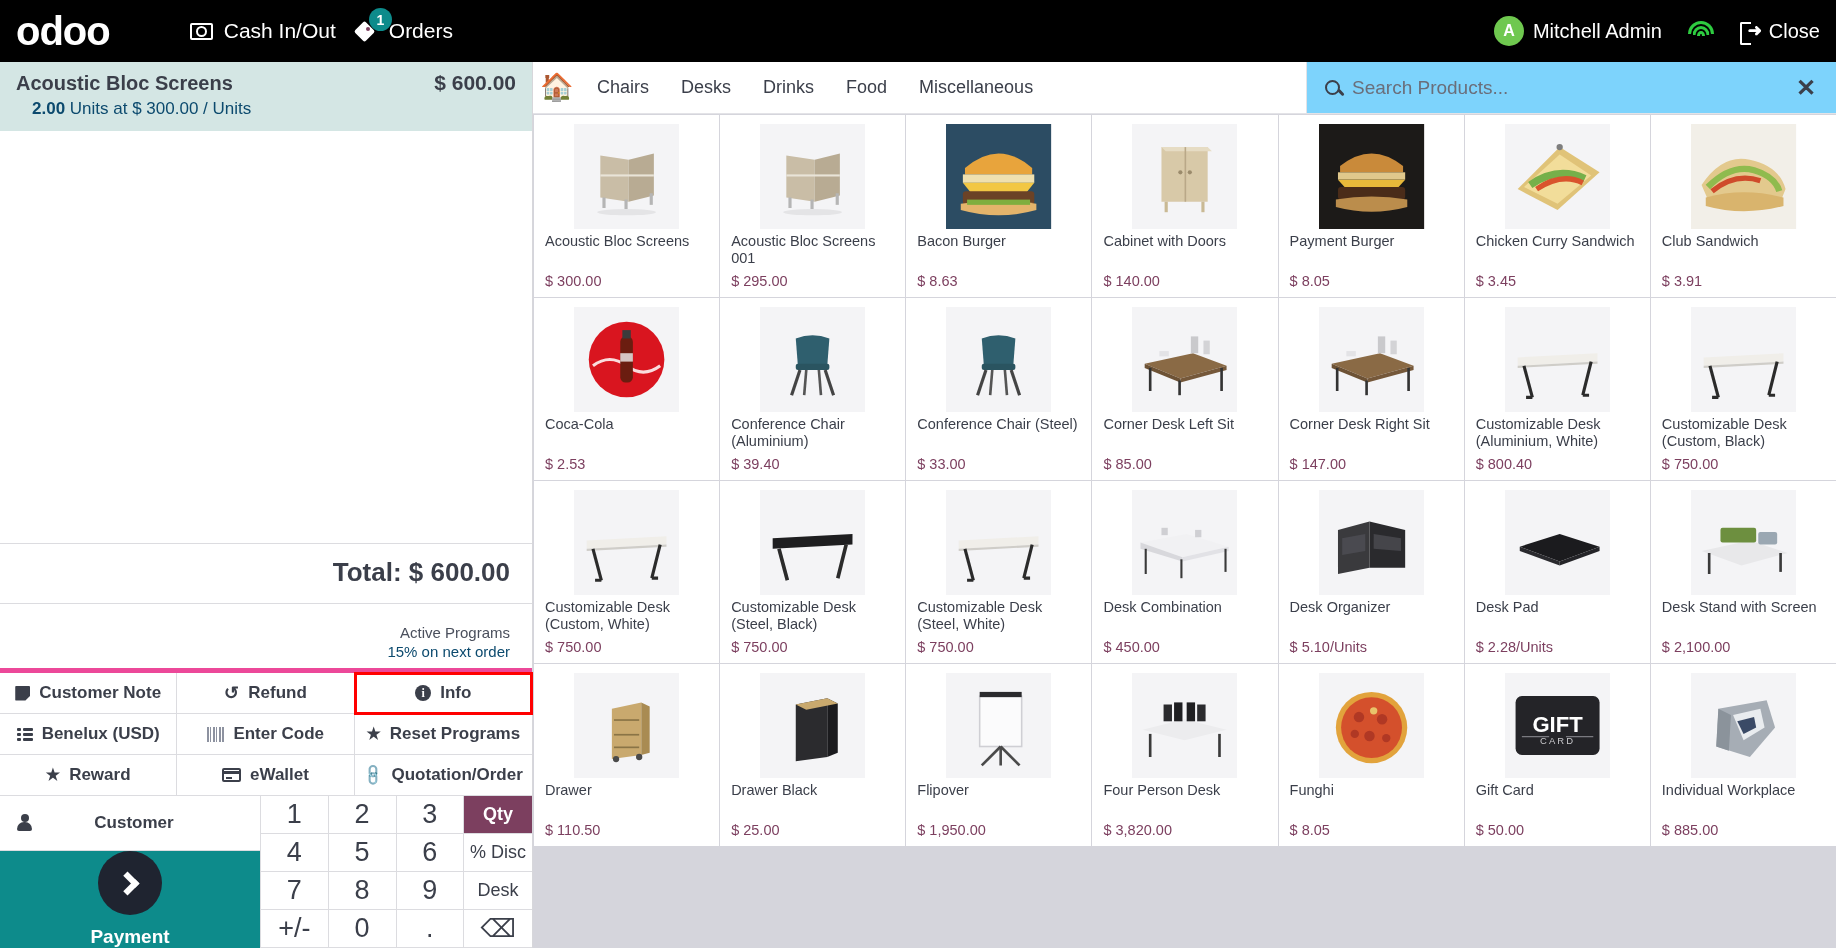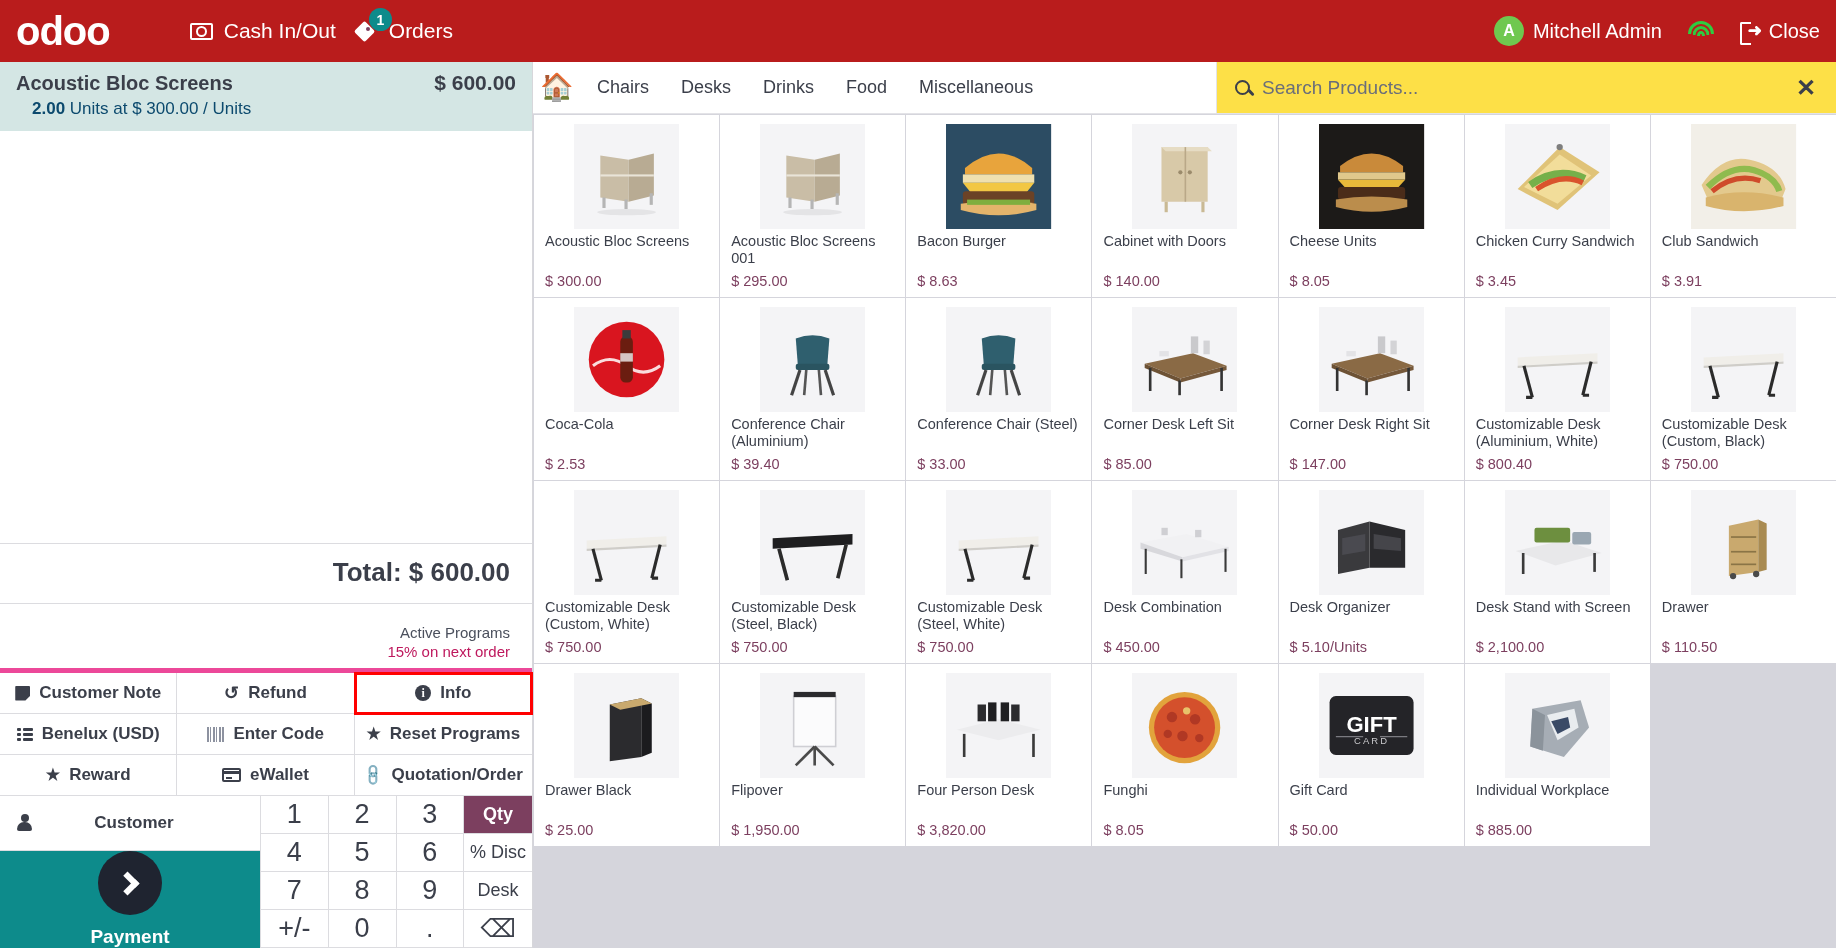--- a/index.html
+++ b/index.html
@@ -5,21 +5,21 @@
   * { box-sizing: border-box; margin: 0; padding: 0; }
   html, body {
     width: 1836px; height: 948px; overflow: hidden;
     font-family: "Liberation Sans", sans-serif;
     background: #ffffff; color: #374151;
   }
   .app { width: 1836px; height: 948px; display: flex; flex-direction: column; }
 
   
   .topbar {
-    height: 62px; background: #b91c1c; color: #fff;
+    height: 62px; background: #000000; color: #fff;
     display: flex; align-items: center; flex: 0 0 62px;
     position: relative;
   }
   .logo { font-size: 40px; font-weight: 700; letter-spacing: -1px; padding-left: 16px; line-height: 1; }
   .topbar-center { display: flex; align-items: center; margin-left: 80px; gap: 20px; }
   .tb-item { display: flex; align-items: center; gap: 11px; font-size: 21px; cursor: pointer; position: relative; }
   .tb-icon { display: inline-flex; align-items: center; justify-content: center; }
   .cash-icon {
     width: 23px; height: 17px; border: 2px solid #fff; border-radius: 2px;
     display: inline-flex; align-items: center; justify-content: center;
@@ -80,21 +80,21 @@
   .ol-row2 { margin-top: 4px; font-size: 17px; color: #0c4a6e; padding-left: 16px; }
   .ol-row2 b { font-weight: 700; }
   .order-fill { flex: 1; background: #fff; min-height: 0; }
 
   .totals { border-top: 1px solid #dcdce0; border-bottom: 1px solid #dcdce0;
             padding: 13px 22px 15px 0; text-align: right; }
   .totals-label { font-size: 26px; font-weight: 700; color: #3b3f4a; }
 
   .programs { padding: 20px 22px 8px 0; text-align: right; }
   .programs-title { font-size: 15px; font-weight: 400; color: #4a4f5c; }
-  .programs-line { font-size: 15px; color: #be185d; margin-top: 2px; }
+  .programs-line { font-size: 15px; color: #0c4a6e; margin-top: 2px; }
 
   .ctrl-grid { display: grid; grid-template-columns: 1fr 1fr 1fr; border-top: 5px solid #ec4899; }
   .ctrl-btn {
     height: 41px; display: flex; align-items: center; justify-content: center; gap: 9px;
     font-size: 17px; font-weight: 700; color: #3b3f4a; cursor: pointer;
     border-right: 1px solid #dcdce0; border-bottom: 1px solid #dcdce0; background: #fff;
     position: relative;
   }
   .ctrl-btn:nth-child(3n) { border-right: none; }
   .ctrl-btn.highlighted { outline: 3px solid #f00; outline-offset: -2px; z-index: 3; }
@@ -159,21 +159,21 @@
 
   
   .right { flex: 1; display: flex; flex-direction: column; min-width: 0; background: #fff; }
   .prodhead { height: 52px; display: flex; align-items: stretch; flex: 0 0 52px; background: #fff;
               border-bottom: 1px solid #e3e3e7; }
   .home-btn { width: 48px; display: flex; align-items: center; justify-content: center; cursor: pointer; }
   .home-icon { font-size: 27px; color: #0d8b8b; line-height: 1; }
   .cats { display: flex; align-items: center; gap: 0; }
   .cat { font-size: 18px; color: #3b3f4a; padding: 0 16px; cursor: pointer; display: flex; align-items: center; height: 100%; }
   .searchbar {
-    margin-left: auto; width: 620px; background: #fde047; display: flex; align-items: center;
+    margin-left: auto; width: 530px; background: #7dd3fc; display: flex; align-items: center;
     gap: 12px; padding: 0 20px 0 18px; border-left: 1px solid #e3e3e7;
   }
   .mag { width: 15px; height: 15px; border: 2.5px solid #3b3f4a; border-radius: 50%; position: relative; flex: 0 0 auto; }
   .mag::after { content: ""; position: absolute; width: 8px; height: 2.5px; background: #3b3f4a;
                 transform: rotate(45deg); right: -7px; bottom: 0px; border-radius: 2px; }
   .search-input { border: none; outline: none; background: transparent; flex: 1; font-size: 19px;
                   color: #3b3f4a; font-family: "Liberation Sans", sans-serif; }
   .search-input::placeholder { color: #6a6e7a; }
   .clear-x { font-size: 24px; color: #3b3f4a; cursor: pointer; font-weight: 700; line-height: 1; }
 
@@ -439,21 +439,21 @@
               <svg viewBox="0 0 100 100" preserveAspectRatio="xMidYMid meet" xmlns="http://www.w3.org/2000/svg">
                 <rect width="100" height="100" fill="#1c1a18"></rect>
                 <rect width="100" height="100" fill="#1c1a18"></rect>
                 <path d="M20 40 Q50 16 80 40 L80 46 L20 46 Z" fill="#c98a3a"></path>
                 <rect x="18" y="46" width="64" height="7" fill="#e0c88c"></rect>
                 <path d="M18 53 L82 53 L74 62 L26 62 Z" fill="#e8b93a"></path>
                 <rect x="18" y="60" width="64" height="12" rx="3" fill="#4a2c19"></rect>
                 <path d="M16 72 Q50 66 84 72 L84 79 Q50 88 16 79 Z" fill="#bb8d4c"></path>
               </svg>
             </div>
-            <div class="card-name">Cheese Units</div>
+            <div class="card-name">Payment Burger</div>
             <div class="card-price">$ 8.05</div>
           </div>
           <div class="card">
             <div class="card-img">
               <svg viewBox="0 0 100 100" preserveAspectRatio="xMidYMid meet" xmlns="http://www.w3.org/2000/svg">
                 <rect width="100" height="100" fill="#f4f4f6"></rect>
                 <path d="M12 62 L52 22 L90 46 L50 82 Z" fill="#e0c378"></path>
                 <path d="M18 60 L52 29 L82 49 L50 76 Z" fill="#f2dd9a"></path>
                 <path d="M24 58 Q50 40 76 52" stroke="#76b04a" stroke-width="7" fill="none"></path>
                 <path d="M30 62 Q54 46 74 56" stroke="#d9542d" stroke-width="5" fill="none"></path>
@@ -656,20 +656,32 @@
                 <path d="M22 46 L44 42 L44 58 L22 62 Z" fill="#4a4a50"></path>
               </svg>
             </div>
             <div class="card-name">Desk Organizer</div>
             <div class="card-price">$ 5.10/Units</div>
           </div>
           <div class="card">
             <div class="card-img">
               <svg viewBox="0 0 100 100" preserveAspectRatio="xMidYMid meet" xmlns="http://www.w3.org/2000/svg">
                 <rect width="100" height="100" fill="#f4f4f6"></rect>
+                <path d="M14 54 L52 42 L90 54 L52 68 Z" fill="#1b1b1e"></path>
+                <path d="M14 54 L14 58 L52 72 L52 68 Z" fill="#2a2a2e"></path>
+                <path d="M52 68 L52 72 L90 58 L90 54 Z" fill="#242428"></path>
+              </svg>
+            </div>
+            <div class="card-name">Desk Pad</div>
+            <div class="card-price">$ 2.28/Units</div>
+          </div>
+          <div class="card">
+            <div class="card-img">
+              <svg viewBox="0 0 100 100" preserveAspectRatio="xMidYMid meet" xmlns="http://www.w3.org/2000/svg">
+                <rect width="100" height="100" fill="#f4f4f6"></rect>
                 <path d="M10 58 L56 48 L92 60 L48 72 Z" fill="#e8e8ea"></path>
                 <rect x="28" y="36" width="34" height="14" rx="2" fill="#6d8f3f"></rect>
                 <rect x="64" y="40" width="18" height="12" rx="2" fill="#9aa7b2"></rect>
                 <rect x="16" y="60" width="2.5" height="20" fill="#3a3a3a"></rect>
                 <rect x="84" y="60" width="2.5" height="18" fill="#3a3a3a"></rect>
               </svg>
             </div>
             <div class="card-name">Desk Stand with Screen</div>
             <div class="card-price">$ 2,100.00</div>
           </div>

